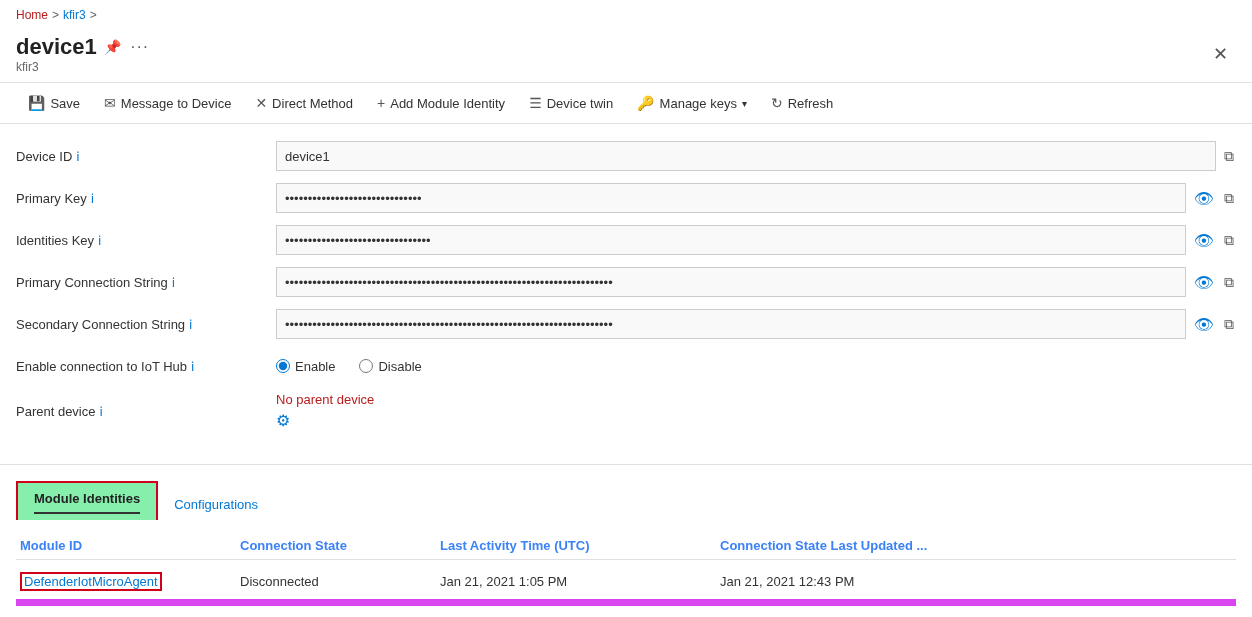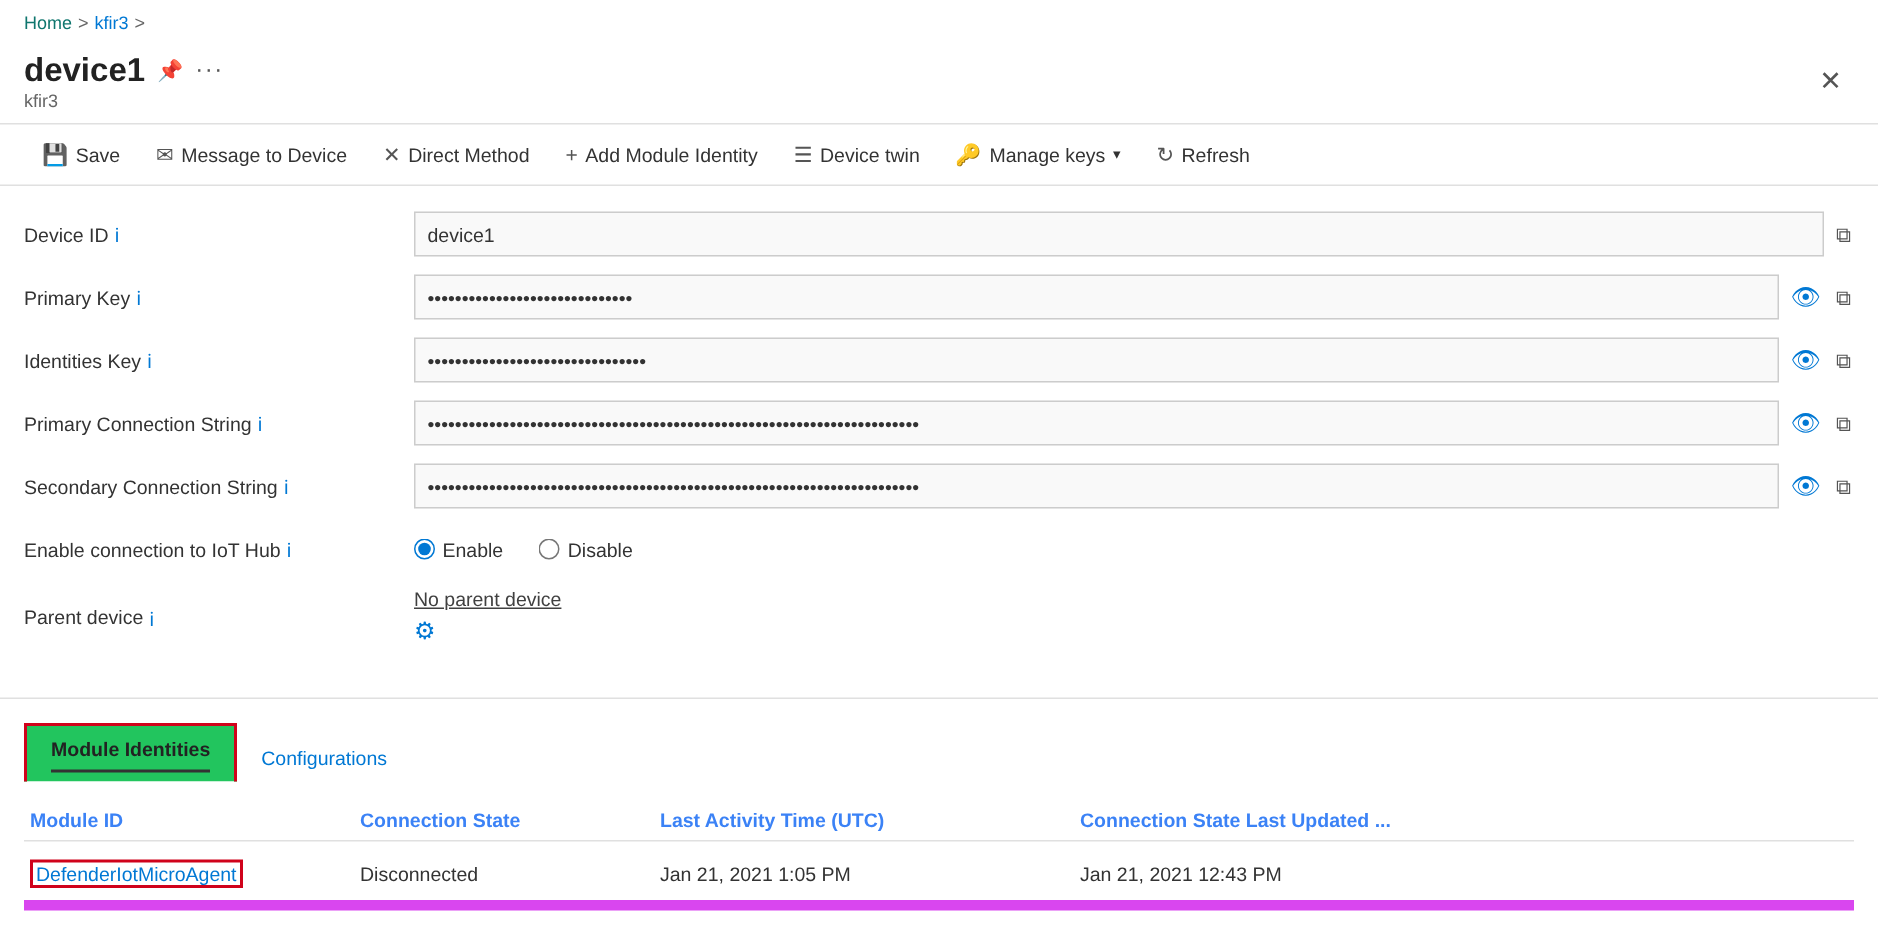--- a/index.html
+++ b/index.html
@@ -28,41 +28,41 @@
     .form-control-area { flex: 1; display: flex; align-items: center; gap: 6px; }
     .form-input { flex: 1; height: 30px; border: 1px solid #ccc; padding: 0 8px; font-size: 13px; background: #f9f9f9; color: #333; outline: none; }
     .input-action { color: #0078d4; font-size: 16px; cursor: pointer; padding: 2px; }
     .copy-icon { color: #555; font-size: 14px; cursor: pointer; padding: 2px; }
 
     .radio-group { display: flex; align-items: center; gap: 24px; }
     .radio-label { display: flex; align-items: center; gap: 5px; cursor: pointer; font-size: 13px; }
     .radio-label input { accent-color: #0078d4; width: 14px; height: 14px; }
 
     .parent-device-area { display: flex; flex-direction: column; gap: 4px; }
-    .parent-device-text { font-size: 13px; color: #404040; text-decoration: underline; }
+    .parent-device-text { font-size: 13px; color: #b91c1c; }
     .gear-icon { color: #0078d4; font-size: 16px; cursor: pointer; }
 
     .tabs-section { padding: 16px 16px 0; border-top: 1px solid #e0e0e0; margin-top: 8px; }
     .tabs { display: flex; align-items: flex-end; gap: 0; }
     .tab { padding: 8px 16px; font-size: 13px; cursor: pointer; color: #555; border: 1px solid transparent; position: relative; }
-    .tab.active { color: #222; font-weight: 600; border: 2px solid #d0021b; border-bottom: none; background: #22c55e; }
+    .tab.active { color: #222; font-weight: 600; border: 2px solid #d0021b; border-bottom: none; background: #86efac; }
     .tab.active::after { content: ''; position: absolute; bottom: -2px; left: 0; right: 0; height: 2px; background: #fff; }
     .tab.link-tab { color: #0078d4; border: none; }
 
     .table-section { padding: 12px 16px; }
     .table-header { display: grid; grid-template-columns: 220px 200px 280px 1fr; font-size: 13px; font-weight: 600; color: #3b82f6; padding: 6px 0; border-bottom: 1px solid #e0e0e0; margin-bottom: 4px; }
     .table-row { display: grid; grid-template-columns: 220px 200px 280px 1fr; font-size: 13px; padding: 8px 0; border-bottom: 7px solid #d946ef; align-items: center; }
     .table-cell { padding: 0 4px; }
     .module-link { color: #0078d4; text-decoration: none; cursor: pointer; border: 2px solid #d0021b; display: inline-block; padding: 0 2px; }
   </style>
 </head>
 <body>
 
 <div class="breadcrumb">
-  <a href="#" style="color:#0f766e;text-decoration:none;">Home</a>
+  <a href="#" style="color:#b91c1c;text-decoration:none;">Home</a>
   <span>&gt;</span>
   <a href="#" style="color:#0078d4;text-decoration:none;">kfir3</a>
   <span>&gt;</span>
 </div>
 
 <div class="page-header">
   <div class="page-title-area">
     <div>
       <div style="display:flex;align-items:center;gap:8px;">
         <span class="page-title">device1</span>

